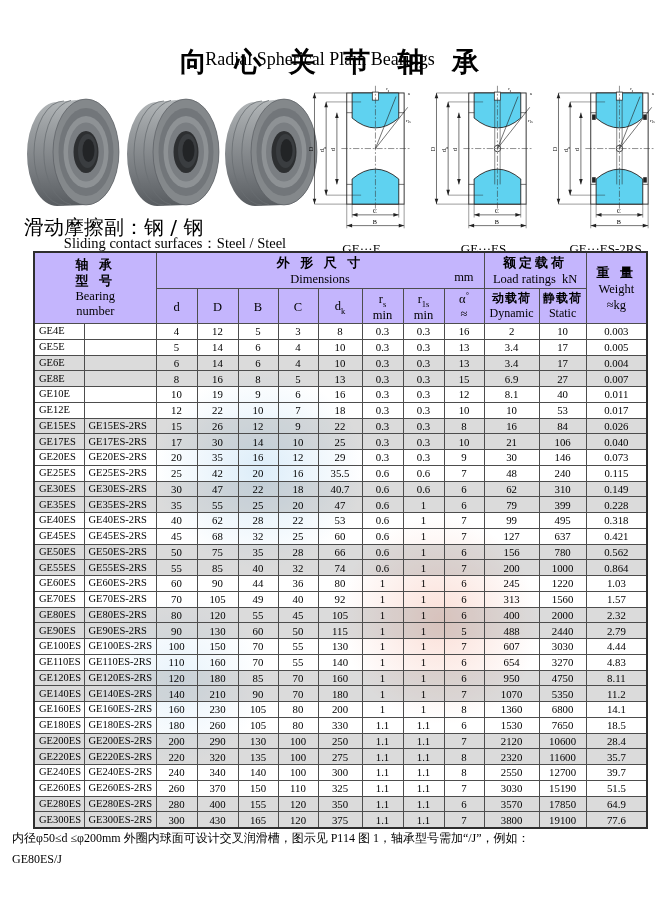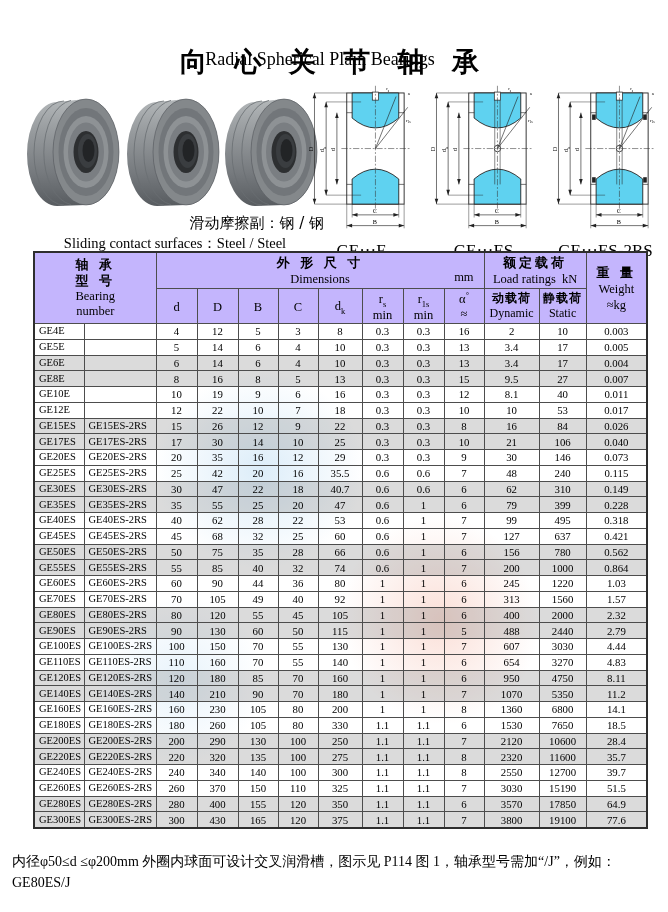--- a/index.html
+++ b/index.html
@@ -8,30 +8,30 @@
 
   
   .title-zh{position:absolute;top:12px;left:0;width:668px;text-align:center;
             font-family:"DejaVu Sans","Liberation Sans",sans-serif;
             font-weight:bold;font-size:27px;letter-spacing:9px;margin-top:32px;}
   .title-en{position:absolute;top:49px;left:0;width:640px;text-align:center;
             font-size:18px;}
 
   
   .photos{position:absolute;left:24px;top:97px;}
-  .photo-cap-zh{position:absolute;left:24px;top:214px;width:300px;text-align:right;
-                font-size:15px;font-family:"DejaVu Sans",sans-serif;}
+  .photo-cap-zh{position:absolute;left:24px;top:214px;width:300px;text-align:left;
+                font-size:20px;font-family:"DejaVu Sans",sans-serif;}
   .photo-cap-en{position:absolute;left:10px;top:234px;width:330px;text-align:center;
                 font-size:14.5px;}
 
   
   .diagrams{position:absolute;left:302px;top:84px;width:364px;display:flex;gap:3px;}
   .diagram{width:119px;text-align:center;}
   .diagram svg{display:block;margin:0 auto;}
-  .diagram .caption{display:block;margin-top:10px;font-size:17px;}
+  .diagram .caption{display:block;margin-top:10px;font-size:13px;}
   .variant-0 .es-only{display:none;}
   .variant-0 .rs-only,.variant-1 .rs-only{display:none;}
   .dimtxt{font-family:"Liberation Serif",serif;font-size:7px;}
   .dimtxt-sm{font-family:"Liberation Serif",serif;font-size:5.5px;}
 
   
   .wm{position:absolute;pointer-events:none;}
   .wm1{left:110px;top:330px;width:300px;height:280px;
        background:radial-gradient(closest-side,rgba(140,195,235,0.30),rgba(140,195,235,0) 70%);}
   .wm2{left:300px;top:470px;width:280px;height:300px;transform:rotate(-18deg);
@@ -55,21 +55,21 @@
   .h-bearing .en{line-height:15px;}
   .h-dims{position:relative;}
   .h-dims .unit{position:absolute;right:10px;bottom:3px;font-size:12.5px;font-family:"Liberation Serif",serif;font-weight:normal;letter-spacing:0;margin-top:44px;}
   .colhead{font-size:12.5px;}
   .colhead sub{font-size:8.5px;} .colhead sup{font-size:8.5px;}
   tbody td{height:14.75px;line-height:14px;font-size:10.8px;}
   tbody td.name{text-align:left;padding-left:4px;font-size:10.5px;}
   tbody tr.shaded td{background:rgba(92,92,92,0.22);}
 
   
-  .notes{position:absolute;left:12px;top:828px;width:650px;font-size:14px;line-height:20.5px;margin-top:24px;}
+  .notes{position:absolute;left:12px;top:828px;width:650px;font-size:12px;line-height:20.5px;}
   .notes div{white-space:nowrap;}
 </style>
 </head>
 <body>
 
 <div class="title-zh">向 心 关 节 轴 承</div>
 <div class="title-en">Radial Spherical Plain Bearings</div>
 
 <svg class="photos" width="300" height="118" viewBox="0 0 300 118">
   <defs>
@@ -429,21 +429,21 @@
         <td class="name">GE8E</td>
         <td class="name"></td>
         <td>8</td>
         <td>16</td>
         <td>8</td>
         <td>5</td>
         <td>13</td>
         <td>0.3</td>
         <td>0.3</td>
         <td>15</td>
-        <td>9.5</td>
+        <td>6.9</td>
         <td>27</td>
         <td>0.007</td>
       </tr>
       <tr>
         <td class="name">GE10E</td>
         <td class="name"></td>
         <td>10</td>
         <td>19</td>
         <td>9</td>
         <td>6</td>

